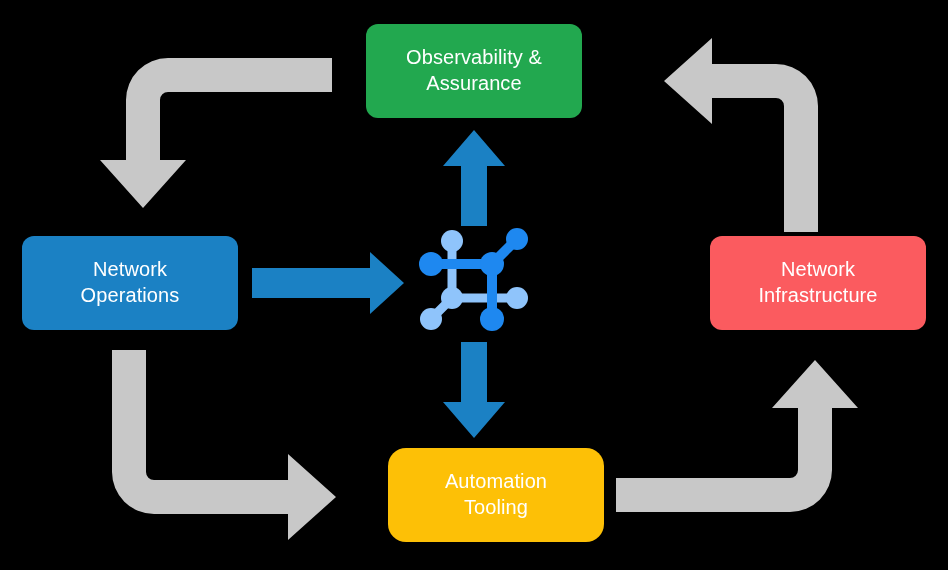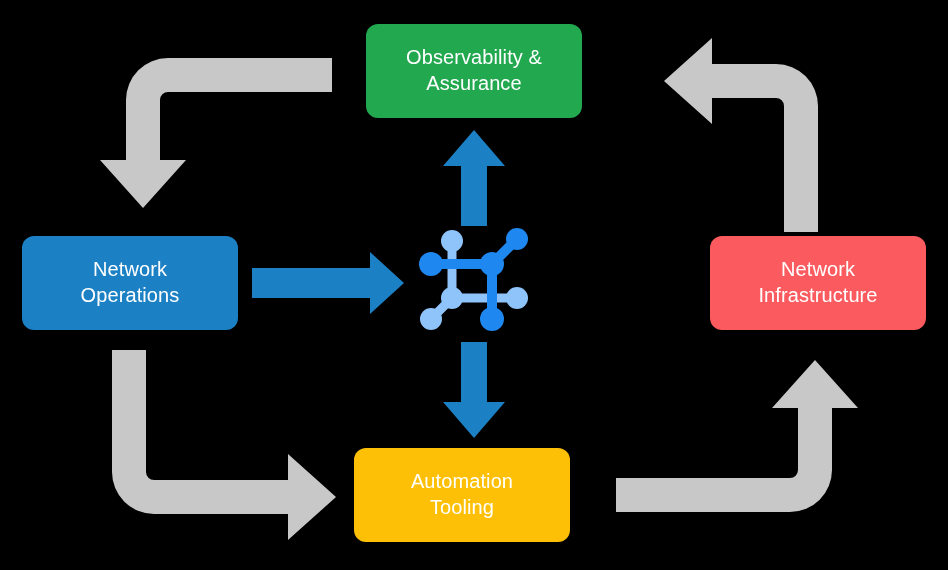--- a/index.html
+++ b/index.html
@@ -42,22 +42,23 @@
   }
   #box-network-operations {
     left: 22px; top: 236px; width: 216px; height: 94px;
     background: #1B81C4;
   }
   #box-network-infrastructure {
     left: 710px; top: 236px; width: 216px; height: 94px;
     background: #FB5B5F;
   }
   #box-automation-tooling {
-    left: 354px; top: 448px; width: 216px; height: 94px;
+    left: 388px; top: 448px; width: 216px; height: 94px;
     background: #FDC006;
+    border-radius: 18px;
   }
   svg.layer {
     position: absolute;
     left: 0; top: 0;
     width: 948px;
     height: 570px;
     pointer-events: none;
   }
   .center-icon {
     position: absolute;

